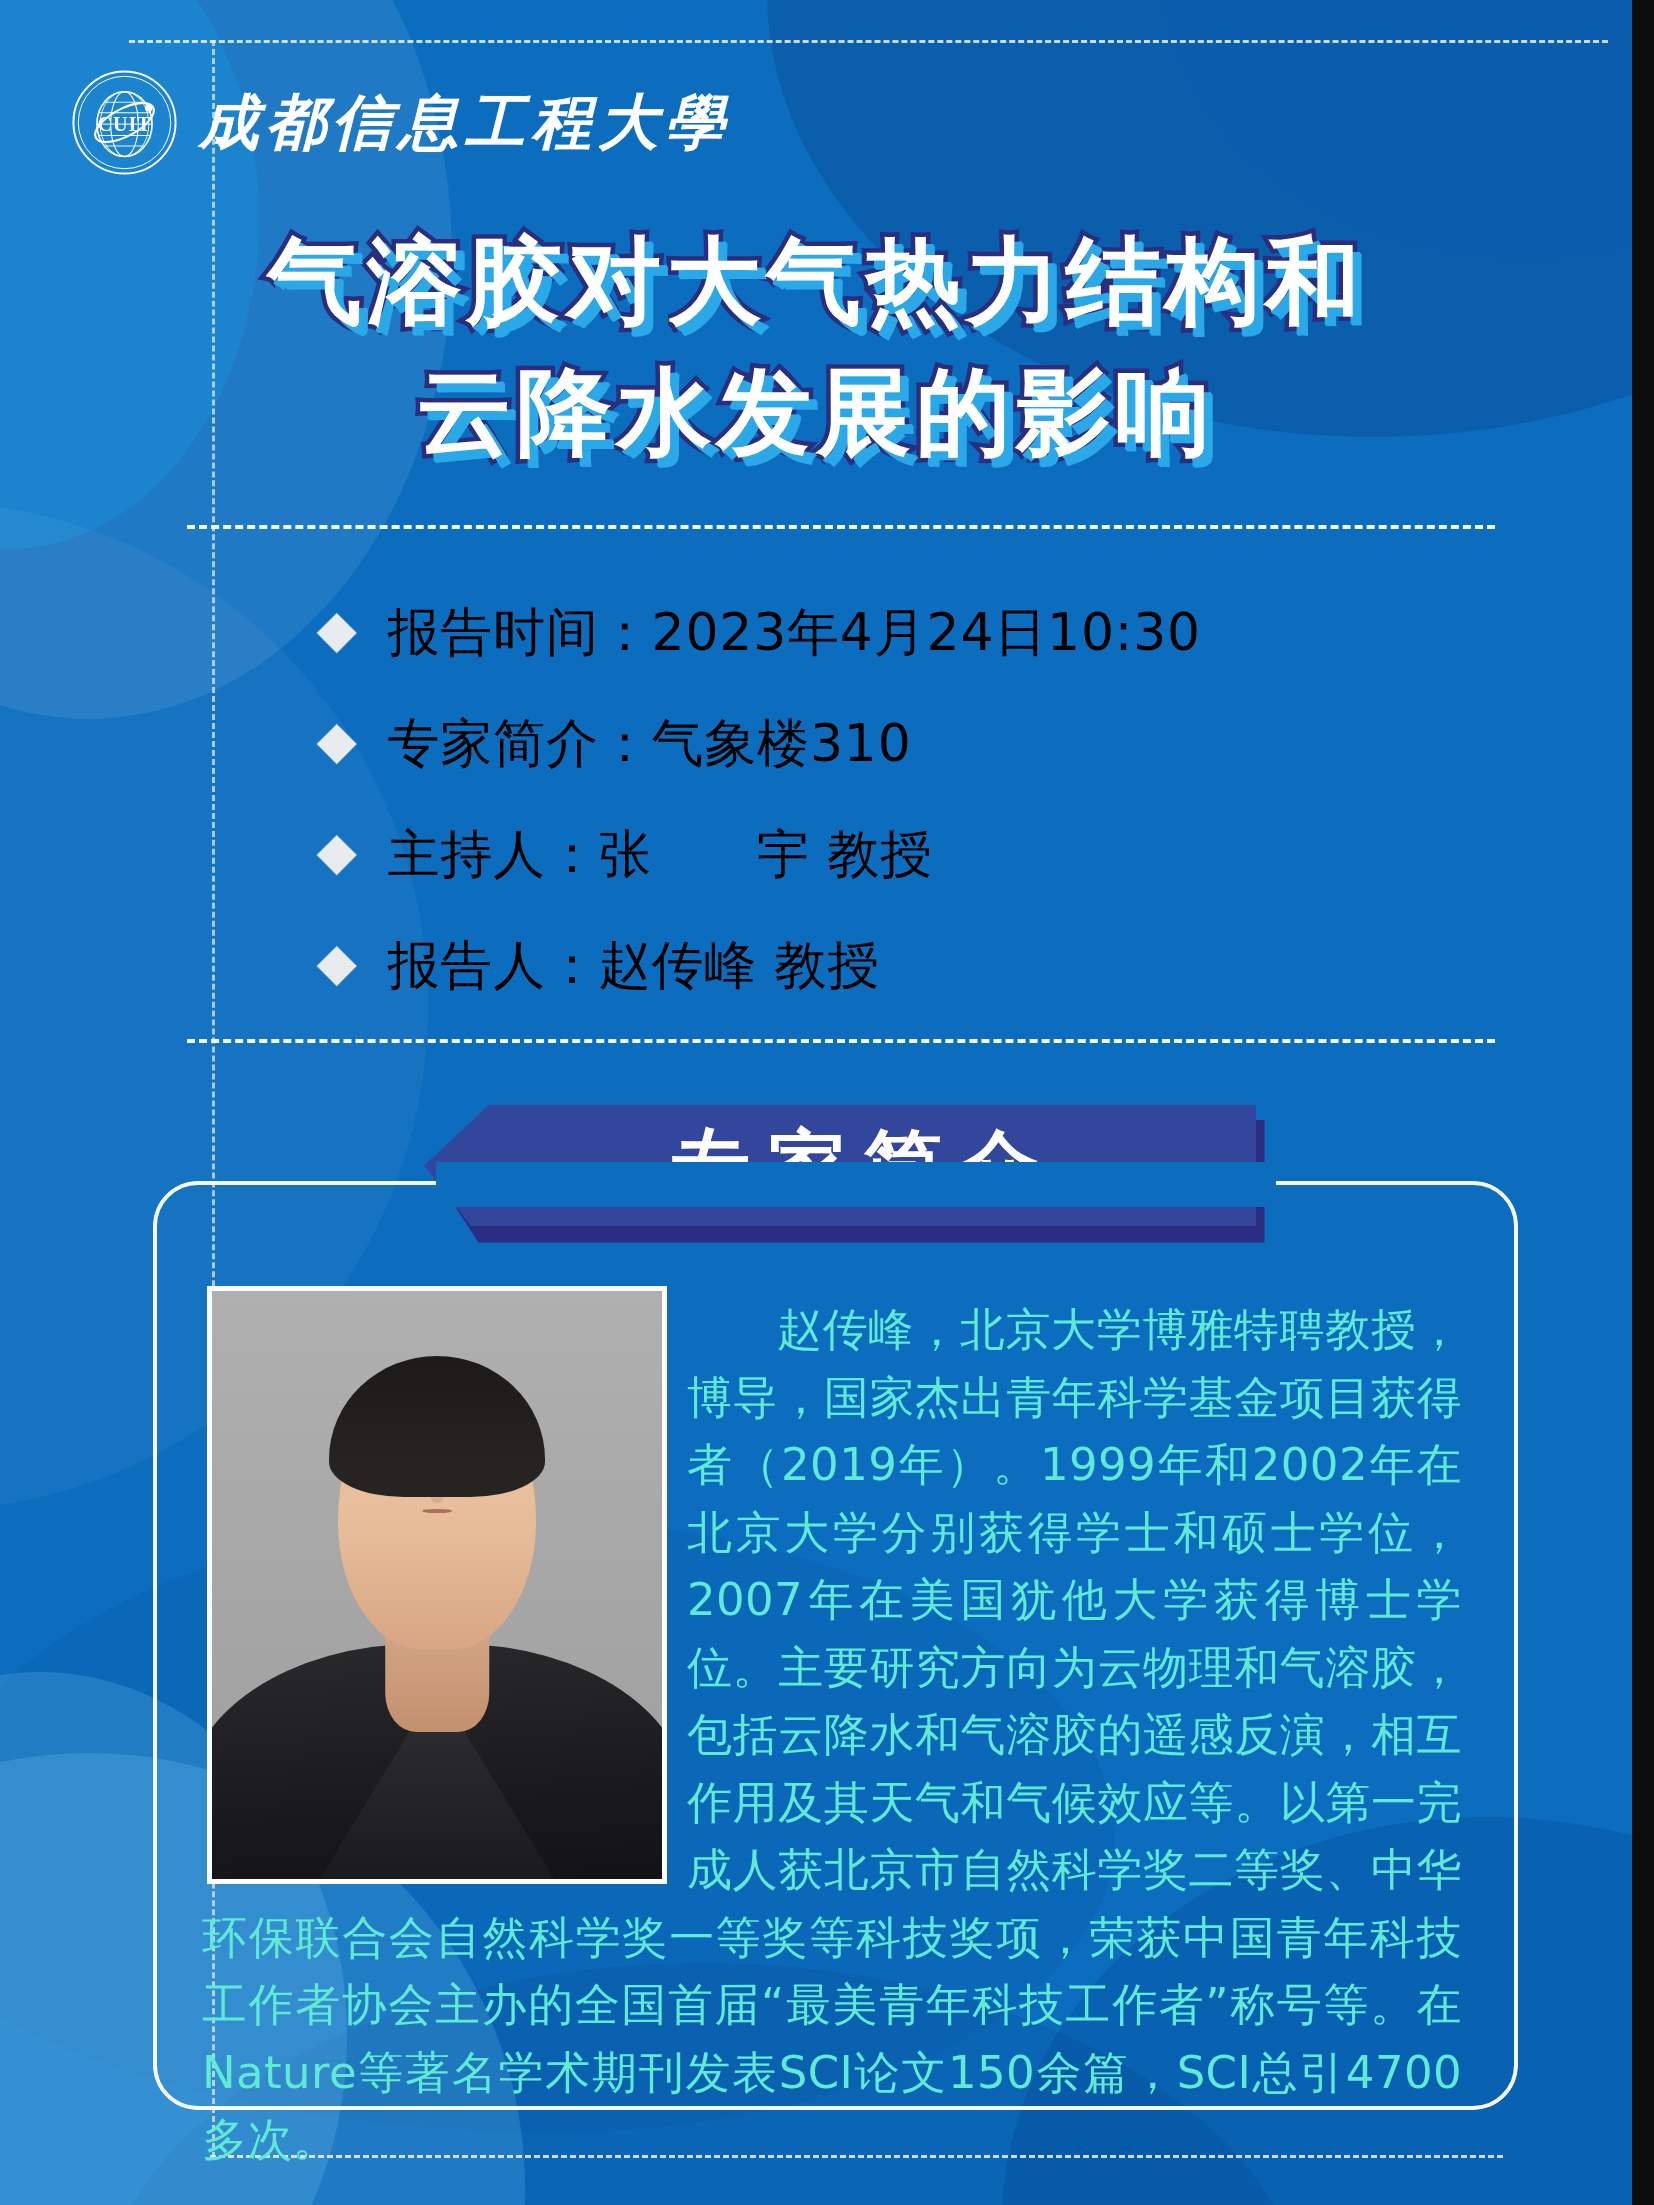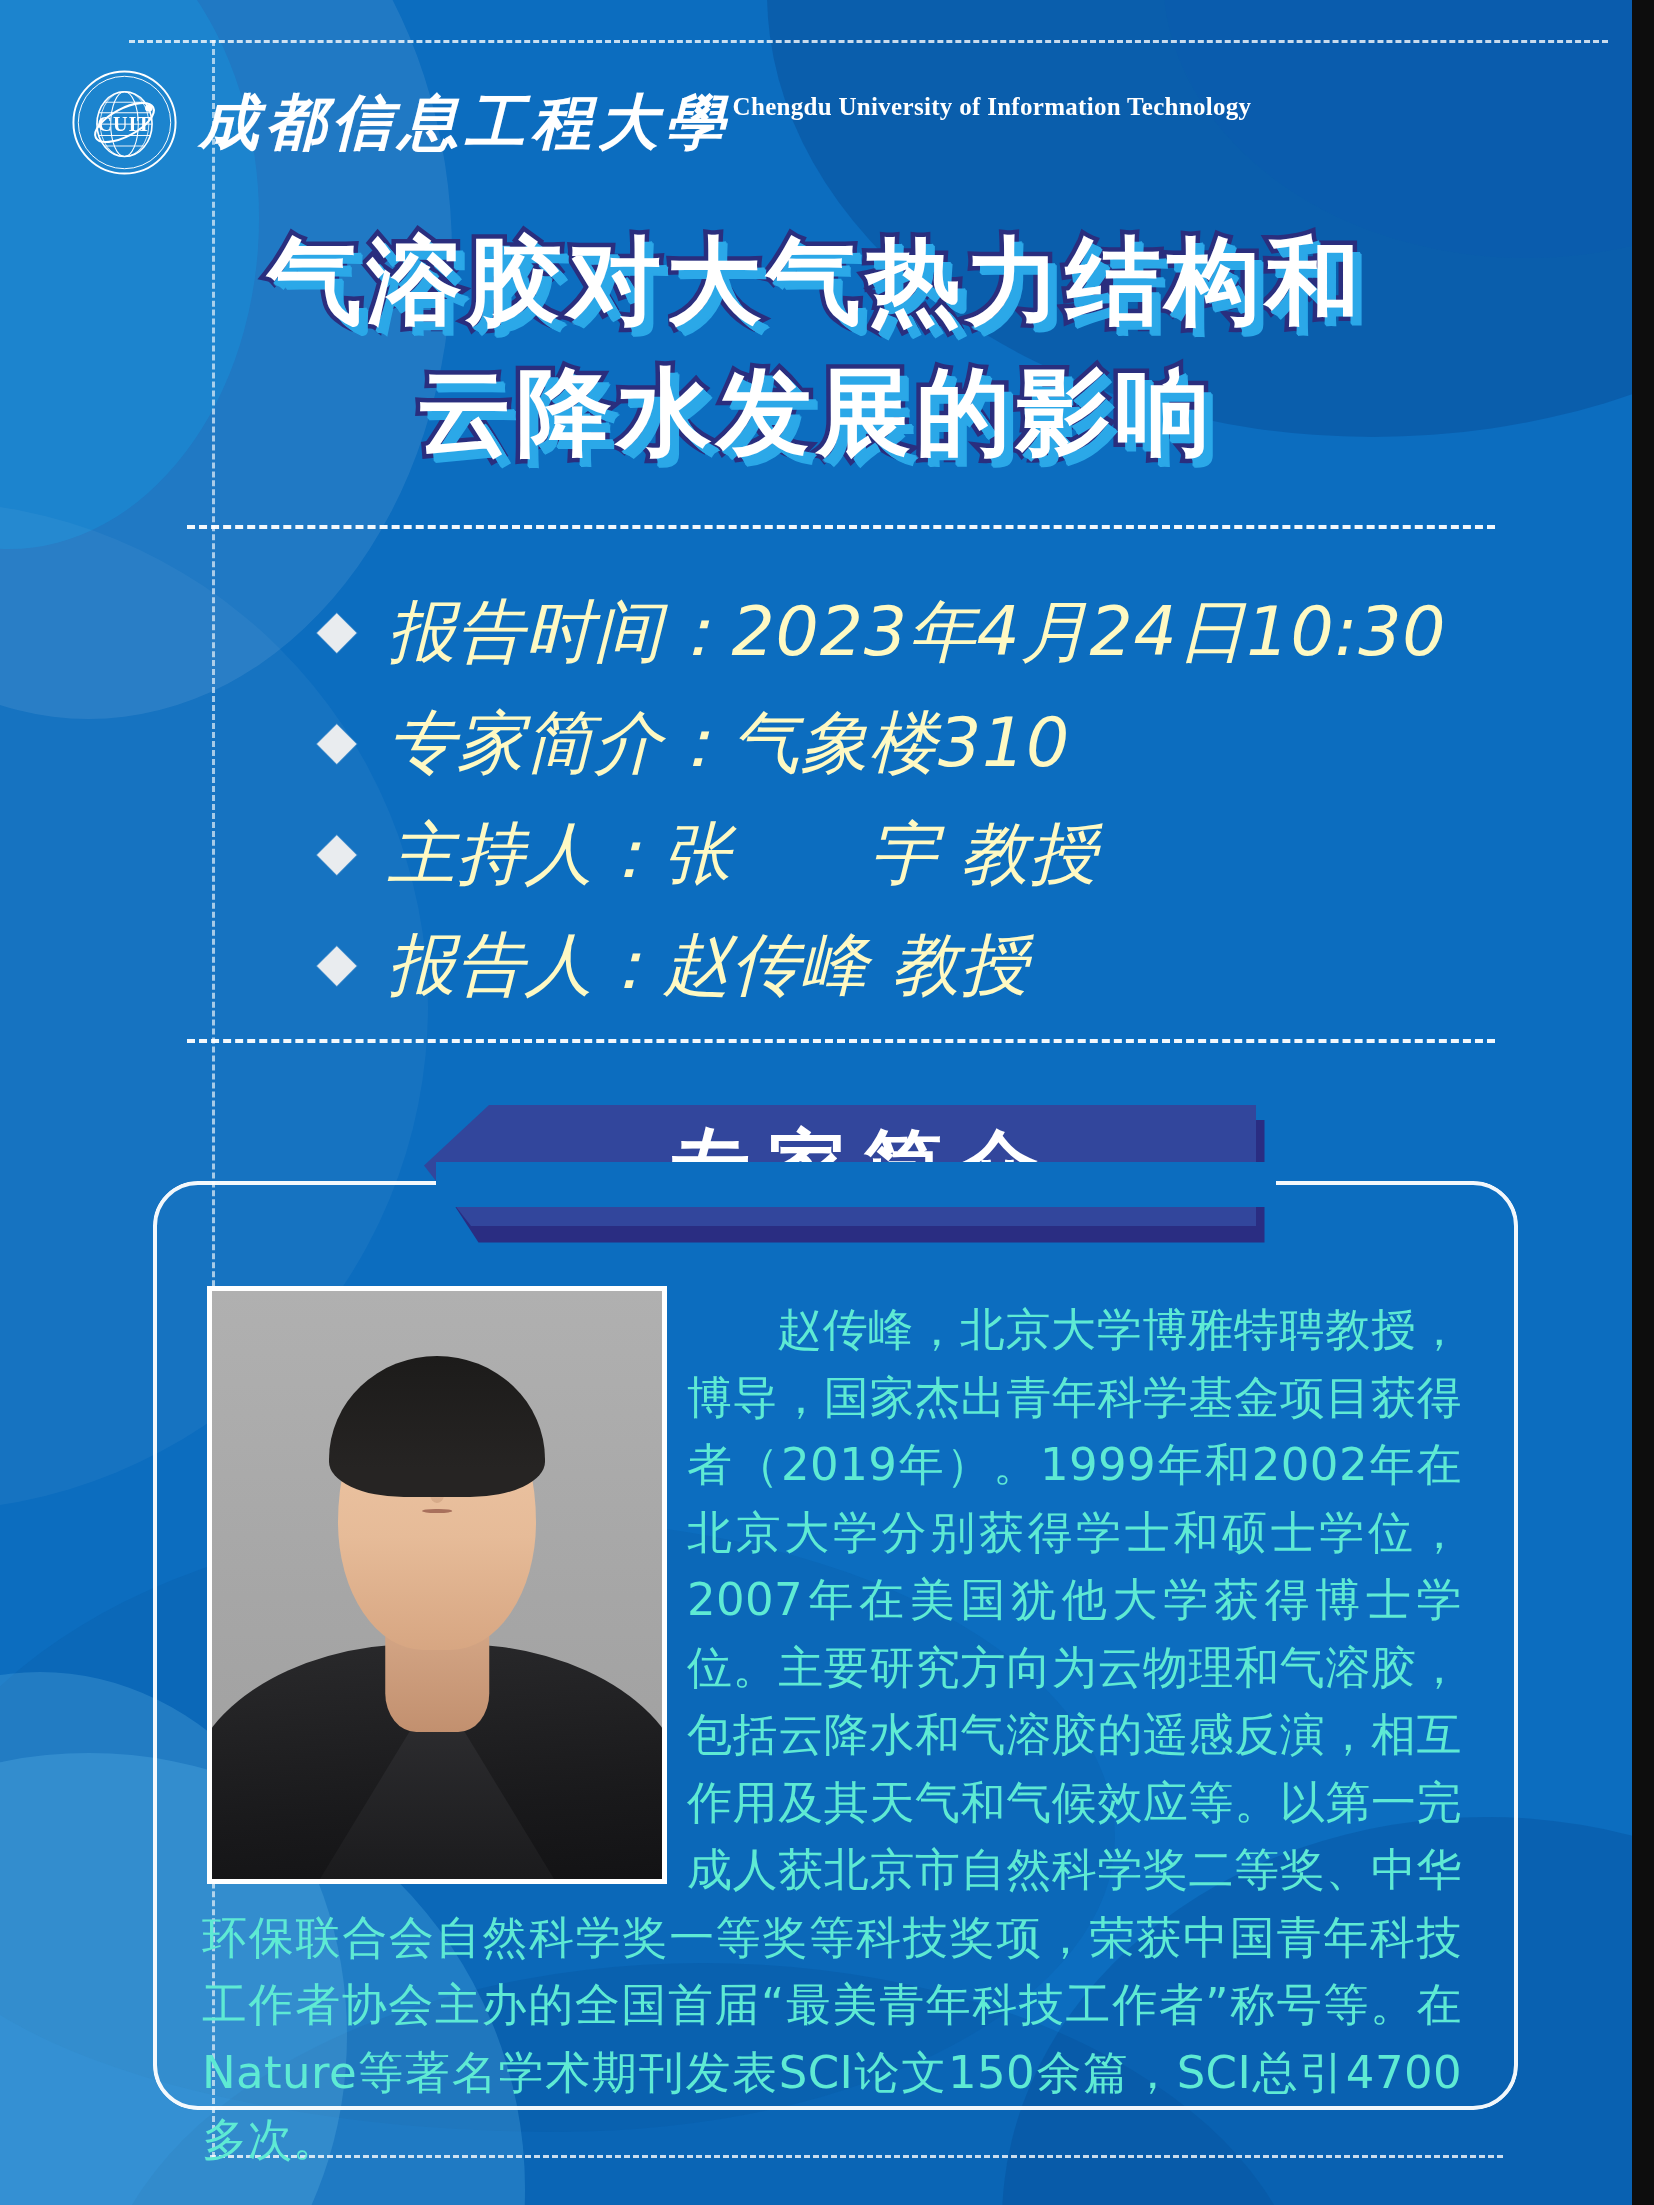--- a/index.html
+++ b/index.html
@@ -180,27 +180,26 @@
   }
   .diamond {
     width: 27.5px; height: 27.5px;
     background: #E9ECEF;
     transform: rotate(45deg);
     flex: 0 0 auto;
     margin-right: 37px;
     box-shadow: 0 0 0 0.8px rgba(255,255,255,0.2);
   }
   .info-text {
-    color: #fef9c3;
-    font-size: 68px;
+    color: #000000;
+    font-size: 52px;
     font-weight: 400;
     letter-spacing: 0.8px;
     white-space: pre;
     font-family: "DejaVu Sans", "Liberation Sans", sans-serif;
-    font-style: italic;
   }
 
   
   .banner-wrap {
     position: absolute;
     left: 424px;
     top: 1105px;
     width: 832px;
     height: 136px;
   }
@@ -441,21 +440,20 @@
         <line x1="34" y1="82" x2="98" y2="82" stroke="#ffffff" stroke-width="1.2"></line>
         <line x1="42" y1="95" x2="90" y2="95" stroke="#ffffff" stroke-width="1.1"></line>
         <line x1="42" y1="41" x2="90" y2="41" stroke="#ffffff" stroke-width="1.1"></line>
         <ellipse cx="66" cy="66" rx="40" ry="17" fill="none" stroke="#ffffff" stroke-width="2.6" transform="rotate(-28 66 66)"></ellipse>
         <circle cx="96" cy="48" r="4.6" fill="#ffffff"></circle>
         <text x="66" y="76" text-anchor="middle" font-family="Liberation Serif, serif" font-size="25" font-weight="bold" fill="#ffffff" letter-spacing="1">CUIT</text>
       </svg>
     </div>
     <div class="uni-names">
       <div class="uni-cn">成都信息工程大學</div>
-      <div class="uni-en">Chengdu University of Information Technology</div>
     </div>
   </div>
 
   <div class="title-block">
     <span class="title-line">气溶胶对大气热力结构和</span>
     <span class="title-line">云降水发展的影响</span>
   </div>
 
   <div class="divider divider-top"></div>
 

